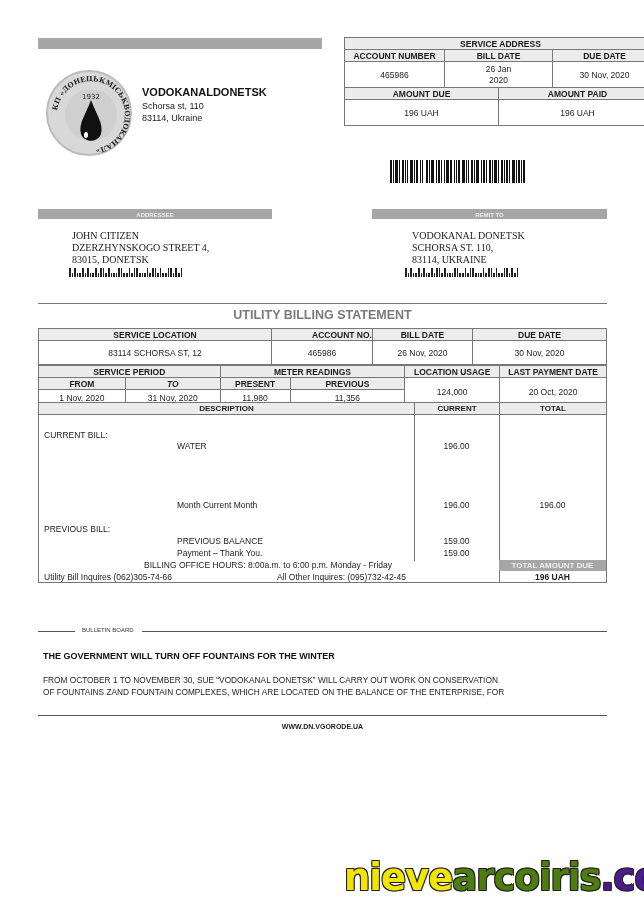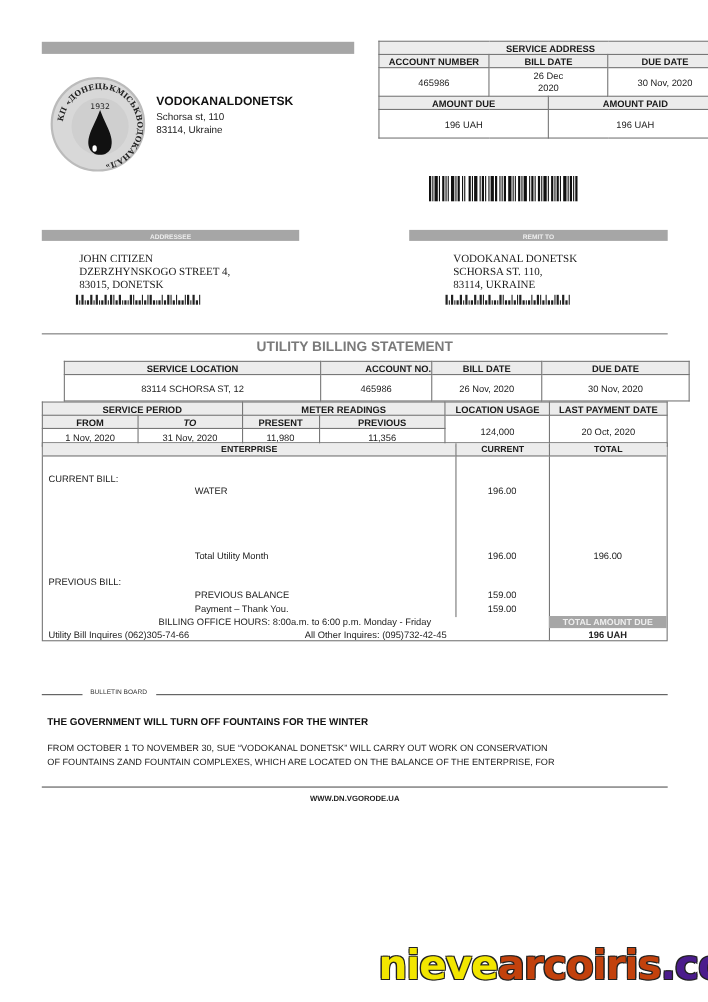--- a/index.html
+++ b/index.html
@@ -46,21 +46,21 @@
       <tr style="height:12px;">
         <td colspan="4" class="hdr-cell">SERVICE ADDRESS</td>
       </tr>
   <tr style="height:12px;">
     <td class="hdr-cell" style="width:100px;">ACCOUNT NUMBER</td>
     <td class="hdr-cell" colspan="2" style="width:53px;">BILL DATE</td>
     <td class="hdr-cell">DUE DATE</td>
   </tr>
   <tr style="height:26px;">
     <td>465986</td>
-    <td colspan="2" style="line-height:11px;"><span>26 Dec</span><br><span>2020</span></td>
+    <td colspan="2" style="line-height:11px;"><span>26 Jan</span><br><span>2020</span></td>
     <td>30 Nov, 2020</td>
   </tr>
   <tr style="height:12px;">
     <td class="hdr-cell" colspan="2">AMOUNT DUE</td>
     <td class="hdr-cell" colspan="2">AMOUNT PAID</td>
   </tr>
   <tr style="height:26px;">
     <td colspan="2">196 UAH</td>
     <td colspan="2">196 UAH</td>
   </tr>
@@ -223,21 +223,21 @@
     <span style="height:4px"></span>
     <span style="height:9px"></span>
     <span style="height:4px"></span>
     <span style="height:9px"></span>
 </div>
 
 <div class="abs" style="left:38px;top:303px;width:569px;height:1px;background:#777;"></div>
 
 <div class="abs" style="left:38px;top:308px;width:569px;text-align:center;font-size:12.5px;font-weight:bold;color:#7a7a7a;">UTILITY BILLING STATEMENT</div>
 
-<table class="tbl" style="left:38px;top:328px;width:569px;margin-left:20px;">
+<table class="tbl" style="left:38px;top:328px;width:569px;">
   <tbody>
       <tr style="height:12px;">
     <td class="hdr-cell" style="width:233px;">SERVICE LOCATION</td>
     <td class="hdr-cell" style="width:101px;text-align:right;">ACCOUNT NO.</td>
     <td class="hdr-cell" style="width:100px;">BILL DATE</td>
     <td class="hdr-cell">DUE DATE</td>
   </tr>
   <tr style="height:24px;">
     <td>83114 SCHORSA ST, 12</td>
     <td>465986</td>
@@ -268,37 +268,37 @@
     <td>31 Nov, 2020</td>
     <td>11,980</td>
     <td>11,356</td>
   </tr>
 </tbody>
   </table>
 
 <div class="abs" style="left:38px;top:402px;width:569px;height:181px;border:1px solid #777;">
 
   <div class="abs hdr-cell" style="left:0;top:0;width:375px;height:12px;line-height:12px;border-bottom:1px solid #777;">
-    <span>ENTERPRISE</span>
+    <span>DESCRIPTION</span>
   </div>
   <div class="abs hdr-cell" style="left:375px;top:0;width:85px;height:12px;line-height:12px;border-left:1px solid #777;border-bottom:1px solid #777;">
     <span>CURRENT</span>
   </div>
   <div class="abs hdr-cell" style="left:460px;top:0;width:107px;height:12px;line-height:12px;border-left:1px solid #777;border-bottom:1px solid #777;">
     <span>TOTAL</span>
   </div>
 
   <div class="abs" style="left:375px;top:12px;width:1px;height:146px;background:#777;"></div>
   <div class="abs" style="left:460px;top:12px;width:1px;height:167px;background:#777;"></div>
 
   <div class="abs" style="left:5px;top:27px;font-size:8.5px;">CURRENT BILL:</div>
   <div class="abs" style="left:138px;top:38px;font-size:8.5px;">WATER</div>
   <div class="abs" style="left:375px;width:85px;text-align:center;top:38px;font-size:8.5px;">196.00</div>
 
-  <div class="abs" style="left:138px;top:97px;font-size:8.5px;">Total Utility Month</div>
+  <div class="abs" style="left:138px;top:97px;font-size:8.5px;">Month Current Month</div>
   <div class="abs" style="left:375px;width:85px;text-align:center;top:97px;font-size:8.5px;">196.00</div>
   <div class="abs" style="left:460px;width:107px;text-align:center;top:97px;font-size:8.5px;">196.00</div>
 
   <div class="abs" style="left:5px;top:121px;font-size:8.5px;">PREVIOUS BILL:</div>
   <div class="abs" style="left:138px;top:133px;font-size:8.5px;">PREVIOUS BALANCE</div>
   <div class="abs" style="left:375px;width:85px;text-align:center;top:133px;font-size:8.5px;">159.00</div>
   <div class="abs" style="left:138px;top:145px;font-size:8.5px;">Payment – Thank You.</div>
   <div class="abs" style="left:375px;width:85px;text-align:center;top:145px;font-size:8.5px;">159.00</div>
 
   <div class="abs" style="left:105px;top:157px;font-size:8.5px;">BILLING OFFICE HOURS: 8:00a.m. to 6:00 p.m. Monday - Friday</div>
@@ -317,14 +317,14 @@
 
 <div class="abs" style="left:43px;top:651px;font-size:9px;font-weight:bold;color:#111;">THE GOVERNMENT WILL TURN OFF FOUNTAINS FOR THE WINTER</div>
 <div class="abs bulletin-text" style="left:43px;top:674px;">
   <div>FROM OCTOBER 1 TO NOVEMBER 30, SUE “VODOKANAL DONETSK” WILL CARRY OUT WORK ON CONSERVATION</div>
   <div>OF FOUNTAINS ZAND FOUNTAIN COMPLEXES, WHICH ARE LOCATED ON THE BALANCE OF THE ENTERPRISE, FOR</div>
 </div>
 <div class="abs" style="left:38px;top:715px;width:569px;height:1px;background:#555;"></div>
 <div class="abs" style="left:38px;top:723px;width:569px;text-align:center;font-size:7px;font-weight:bold;color:#222;">WWW.DN.VGORODE.UA</div>
 
 <div class="abs watermark" style="left:344px;top:856px;">
-  <span style="color:#f2e600;">nieve</span><span style="color:#c2410c;">arcoiris</span><span style="color:#4b1c8c;">.com</span>
+  <span style="color:#f2e600;">nieve</span><span style="color:#4d7c0f;">arcoiris</span><span style="color:#4b1c8c;">.com</span>
 </div>
 
 </body></html>

